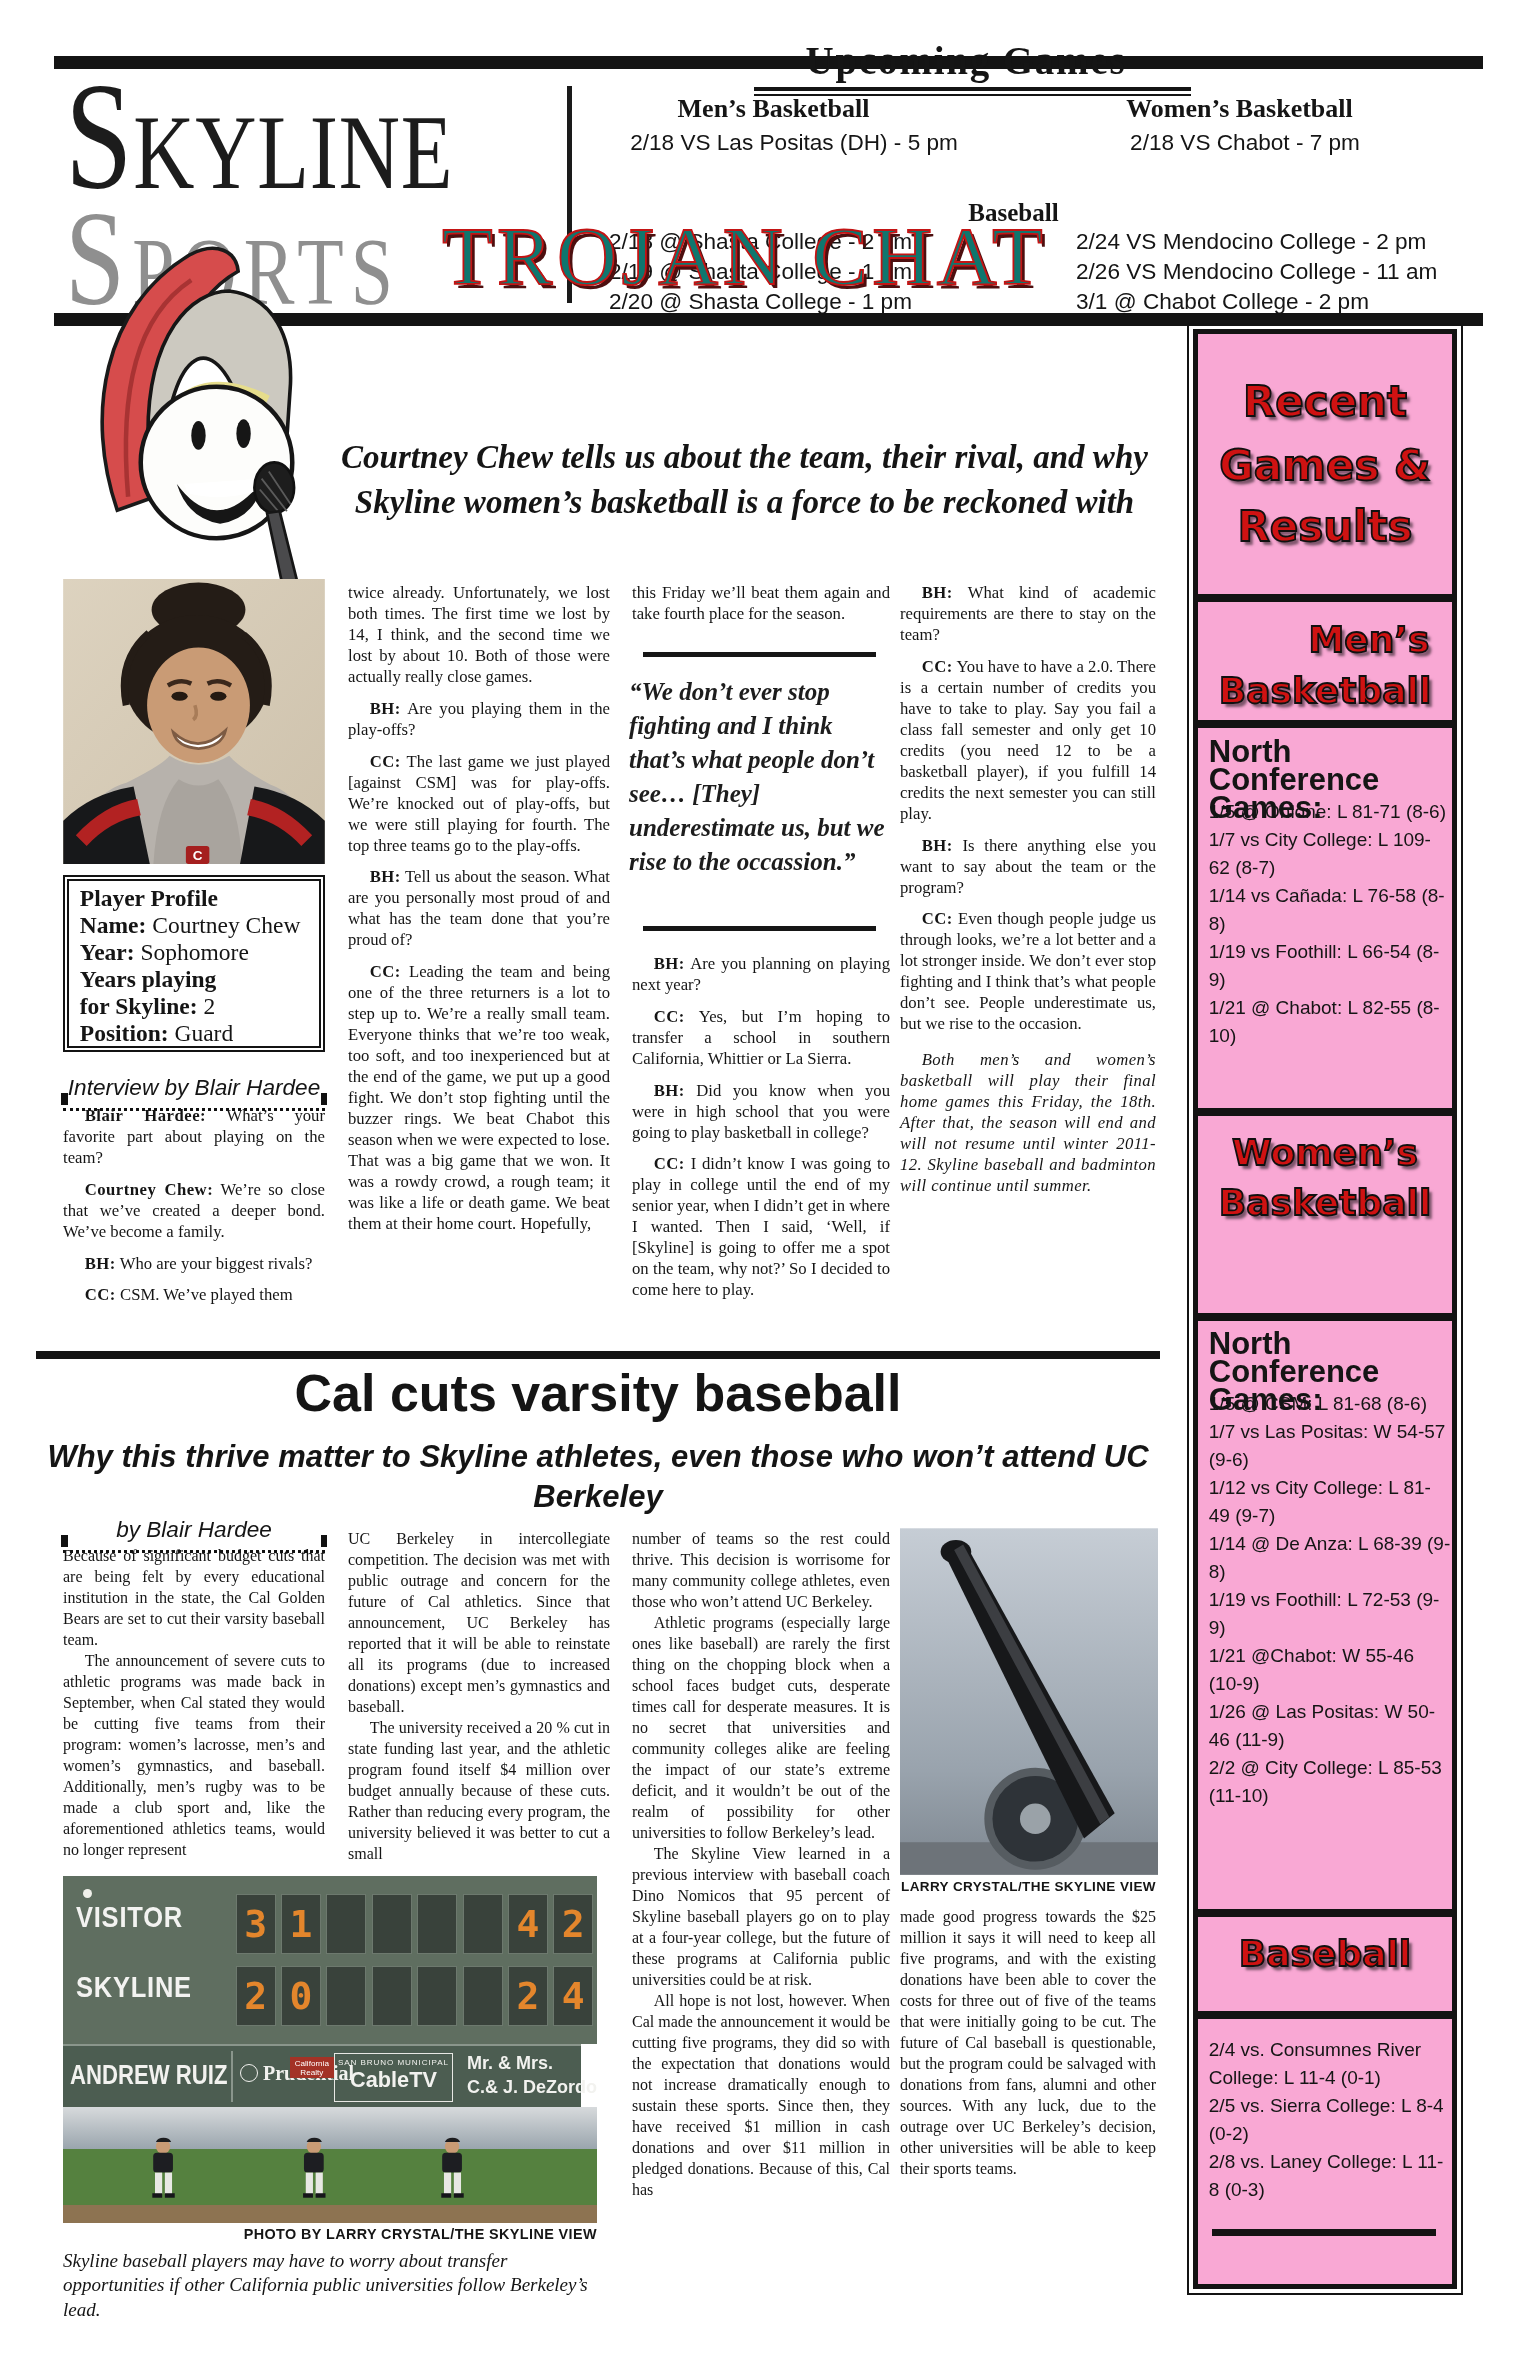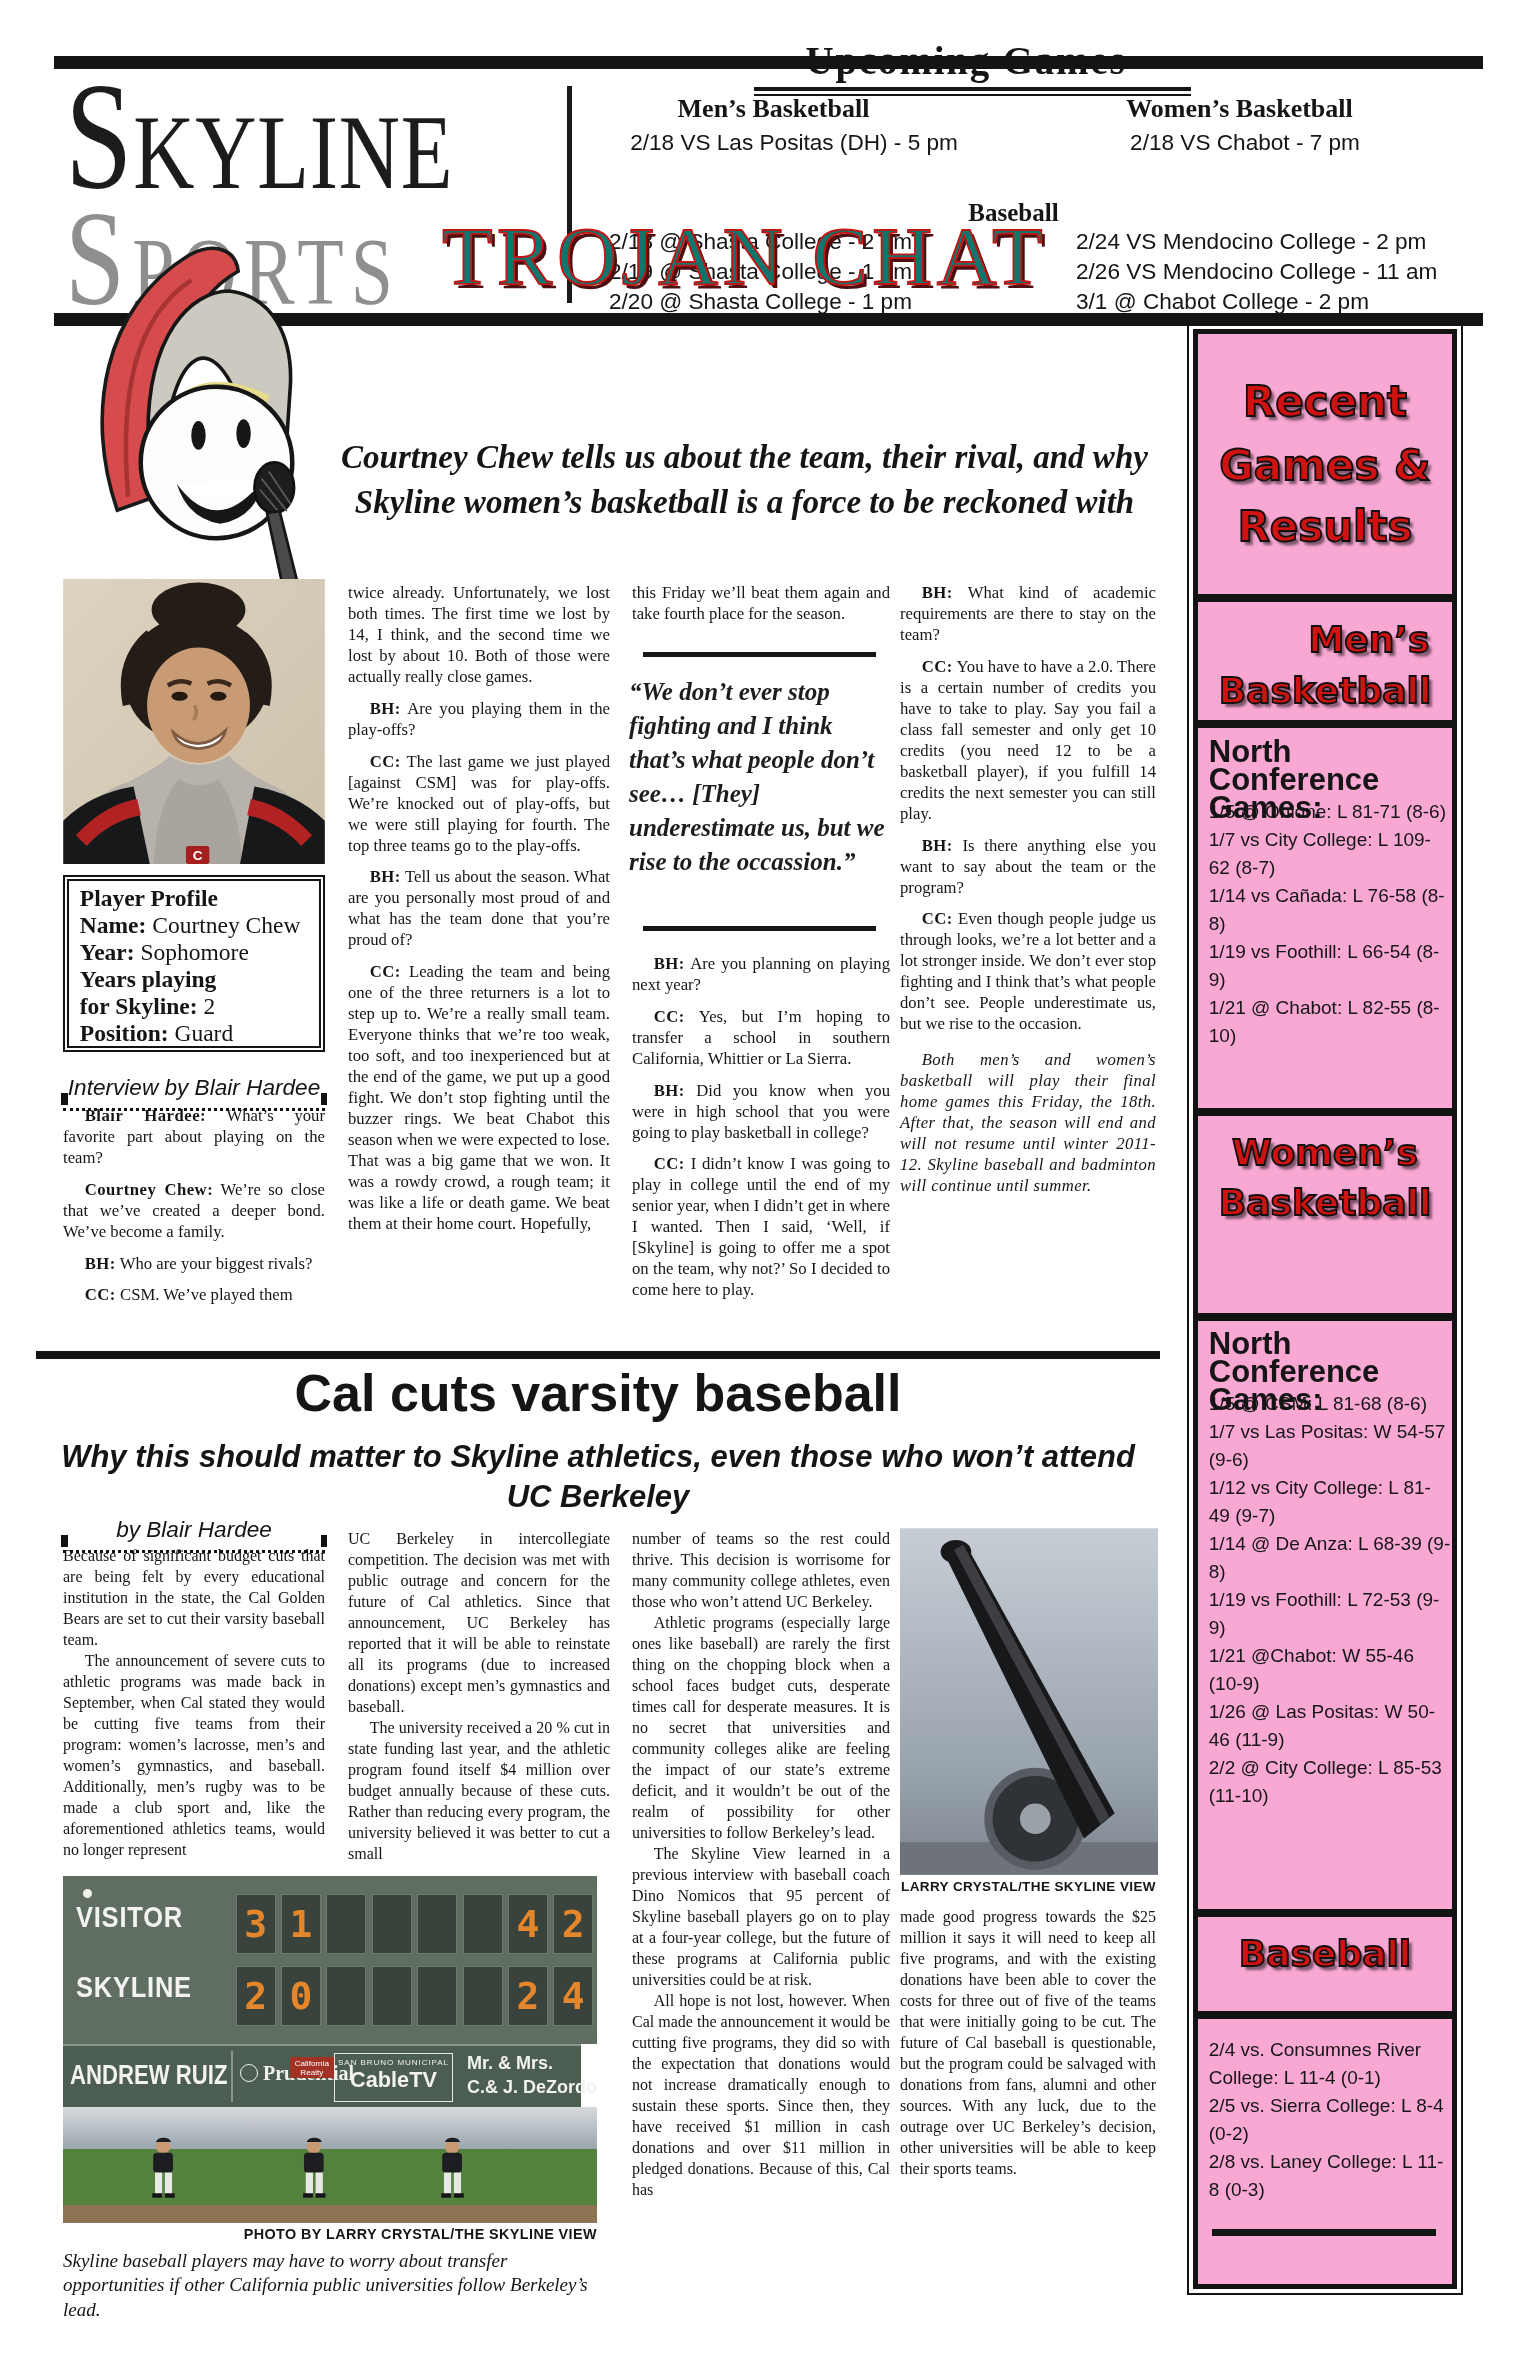--- a/index.html
+++ b/index.html
@@ -248,21 +248,21 @@
     <div class="slist" style="top:1702px;">
         <div class="res">2/4 vs. Consumnes River College: L 11-4 (0-1)</div>
         <div class="res">2/5 vs. Sierra College: L 8-4 (0-2)</div>
         <div class="res">2/8 vs. Laney College: L 11-8 (0-3)</div>
       </div>
     <div class="bar" style="left:14.4px;top:1895px;width:224px;height:7.2px;"></div>
   </div>
 
   <div class="bar" style="left:36px;top:1351px;width:1124px;height:8.1px;"></div>
   <div class="cal-headline">Cal cuts varsity baseball</div>
-  <div class="cal-sub">Why this should matter to Skyline athletics, even those who won’t attend UC Berkeley</div>
+  <div class="cal-sub">Why this thrive matter to Skyline athletes, even those who won’t attend UC Berkeley</div>
   <div class="byline" style="left:63px;top:1509px;width:262px;">by Blair Hardee</div>
 
   <div class="ccol" style="left:63px;top:1545px;">
     <p class="cp noind">Because of significant budget cuts that are being felt by every educational institution in the state, the Cal Golden Bears are set to cut their varsity baseball team.</p>
     <p class="cp">The announcement of severe cuts to athletic programs was made back in September, when Cal stated they would be cutting five teams from their program: women’s lacrosse, men’s and women’s gymnastics, and baseball. Additionally, men’s rugby was to be made a club sport and, like the aforementioned athletics teams, would no longer represent</p>
   </div>
   <div class="ccol" style="left:348px;top:1528px;">
     <p class="cp noind">UC Berkeley in intercollegiate competition. The decision was met with public outrage and concern for the future of Cal athletics. Since that announcement, UC Berkeley has reported that it will be able to reinstate all its programs (due to increased donations) except men’s gymnastics and baseball.</p>
     <p class="cp">The university received a 20 % cut in state funding last year, and the athletic program found itself $4 million over budget annually because of these cuts. Rather than reducing every program, the university believed it was better to cut a small</p>
   </div>

